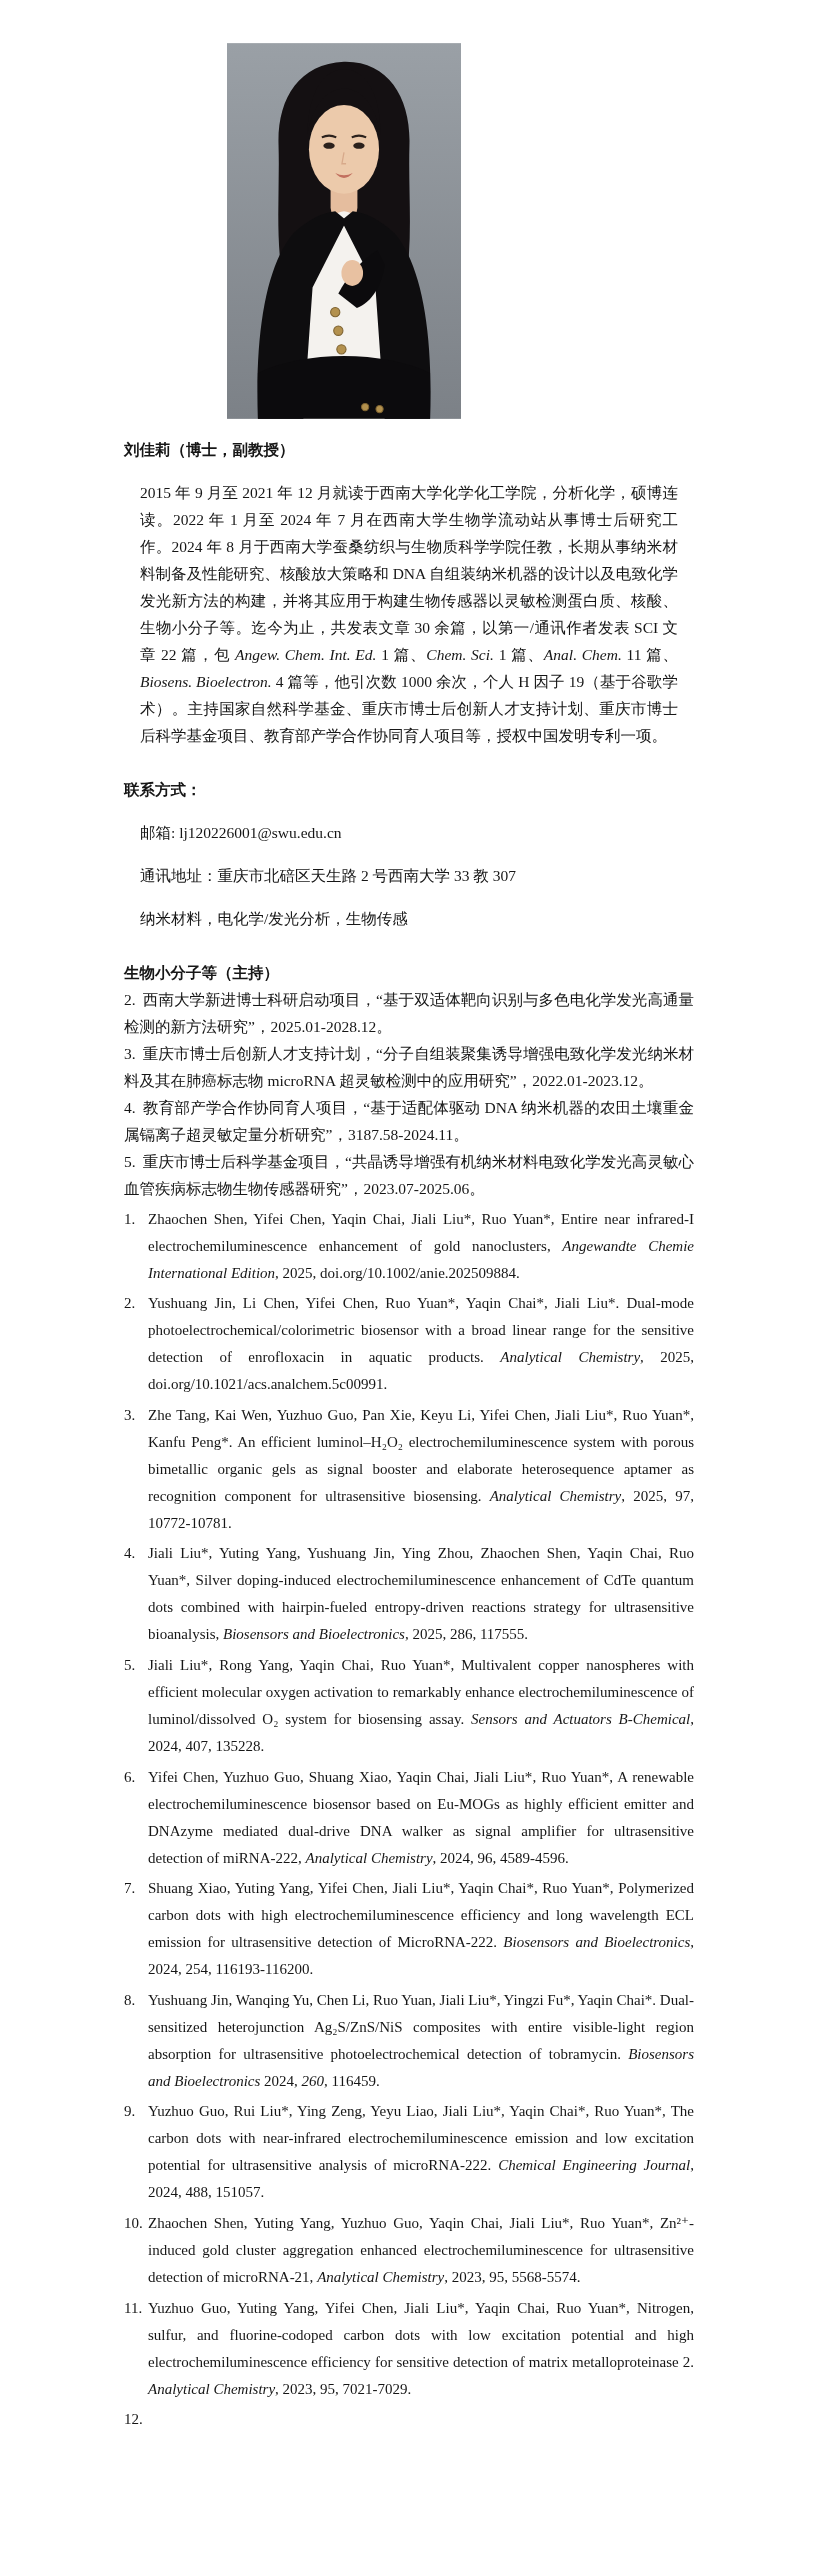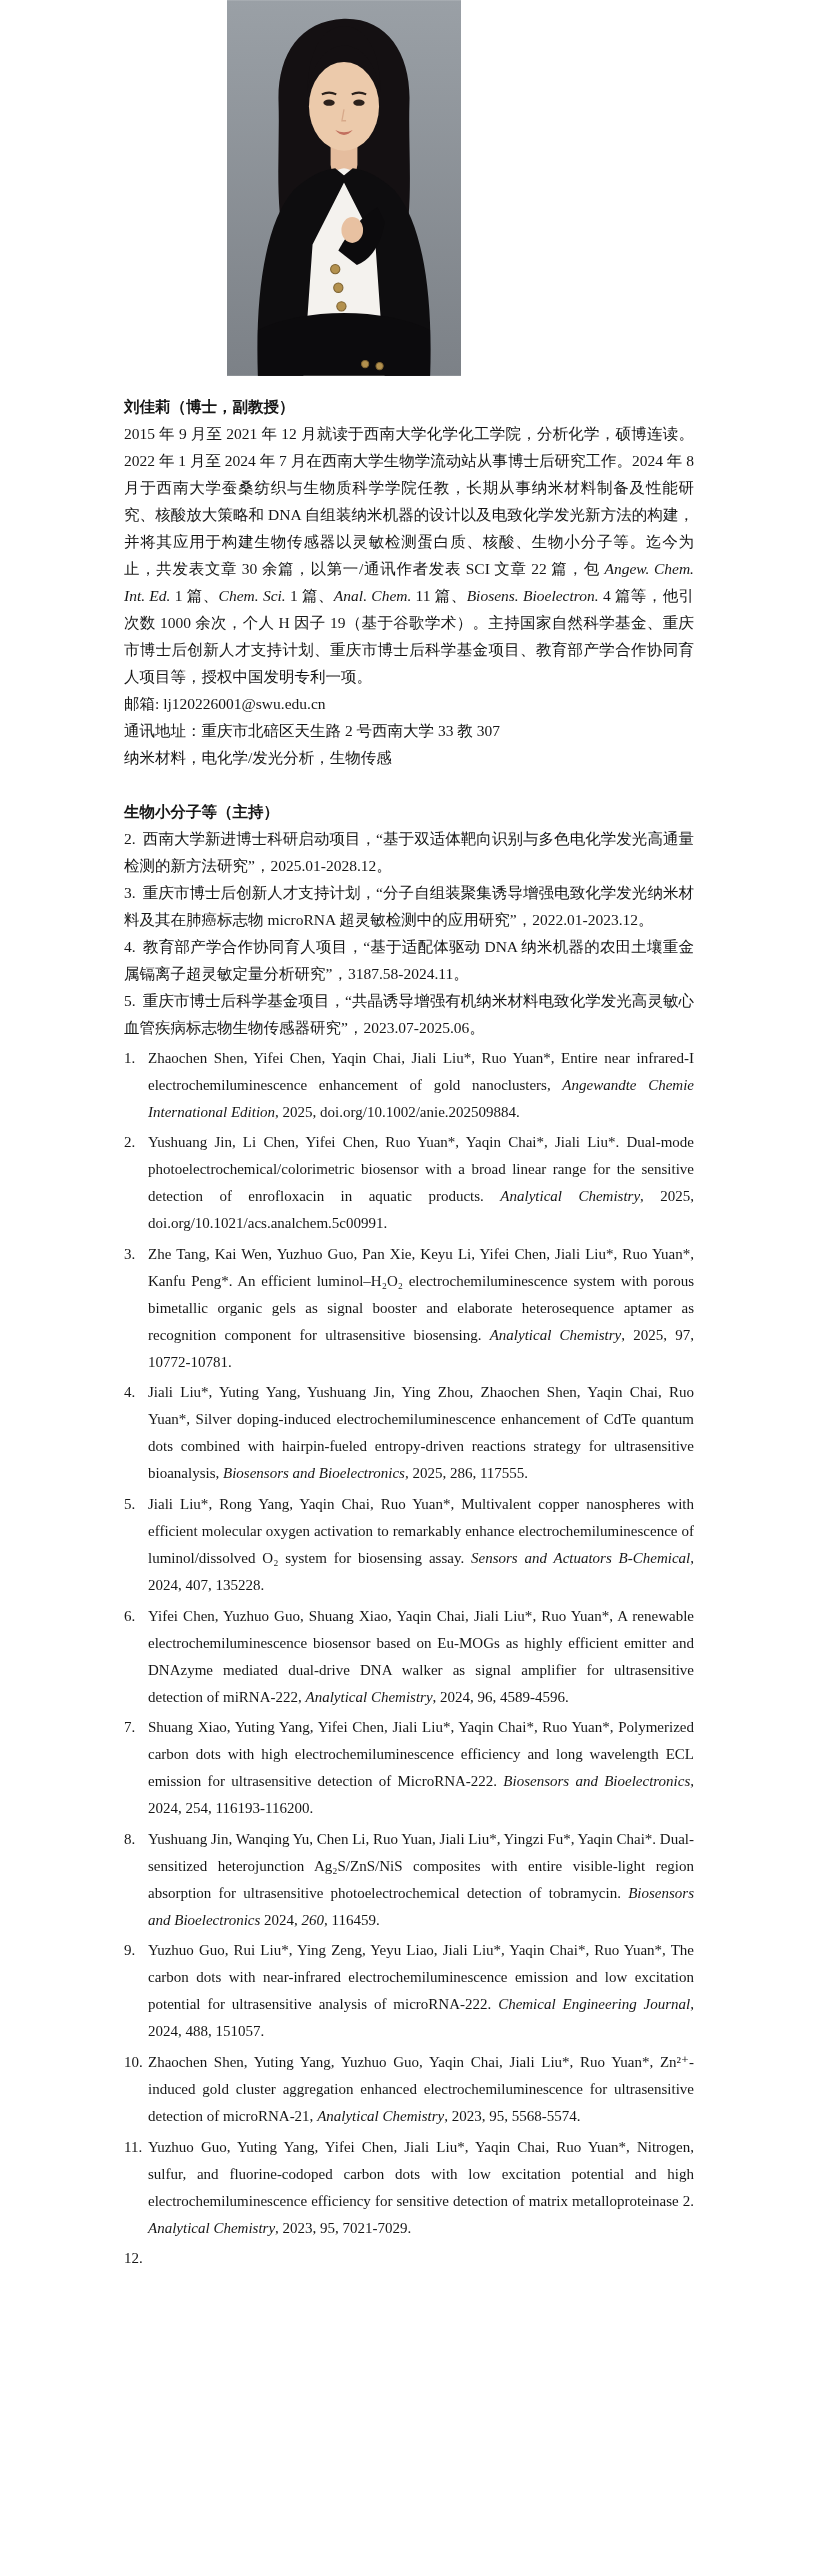--- a/index.html
+++ b/index.html
@@ -2,26 +2,26 @@
 <html style="font-size:8.2px"><head>
 <meta charset="utf-8">
 <style>
   html,body{margin:0;padding:0;}
   body{
     width:817px;height:3468px;background:#ffffff;overflow:hidden;
     font-family:"Liberation Serif","DejaVu Serif",serif;
     color:#161616;
     -webkit-font-smoothing:antialiased;
   }
-  .page{}
+  .page{padding-top:43px;}
   .photo{margin:0 0 0 227px;width:234px;height:376px;padding:0;}
   .photo svg{display:block;width:100%;height:100%;}
   .doc{width:570px;margin:17px 124px 0 124px;font-size:15.5px;line-height:27px;text-align:justify;}
   h1,h2{font-size:15.5px;line-height:27px;font-weight:700;margin:0;text-align:left;}
-  p{margin:0;}
+  p{margin:16px;}
   .sec{margin-top:27px;}
   .pub-head{margin-bottom:23px;}
   ol{list-style:none;margin:0;padding:0;}
   .projects li{margin:0;}
   .projects .no{margin-right:7.2px;}
   .pubs li{position:relative;padding-left:24px;margin:3.6px 0;font-size:15px;}
   .pubs .no{position:absolute;left:0;top:0;}
   .seg-b{font-weight:400;}
   .seg-i{font-style:italic;}
 </style>
@@ -78,20 +78,21 @@
       <circle cx="296" cy="710" r="7" fill="#b3914e" stroke="#7e6331" stroke-width="2"></circle>
     </svg>
   </figure>
 
   <div class="doc">
 
     <h1>刘佳莉（博士，副教授）</h1>
 
     <p><span>2015 年 9 月至 2021 年 12 月就读于西南大学化学化工学院，分析化学，硕博连读。2022 年 1 月至 2024 年 7 月在西南大学生物学流动站从事博士后研究工作。2024 年 8 月于西南大学蚕桑纺织与生物质科学学院任教，长期从事纳米材料制备及性能研究、核酸放大策略和 DNA 自组装纳米机器的设计以及电致化学发光新方法的构建，并将其应用于构建生物传感器以灵敏检测蛋白质、核酸、生物小分子等。迄今为止，共发表文章 30 余篇，以第一/通讯作者发表 SCI 文章 22 篇，包 </span><span class="seg-i">Angew. Chem. Int. Ed.</span><span> 1 篇、</span><span class="seg-i">Chem. Sci.</span><span> 1 篇、</span><span class="seg-i">Anal. Chem.</span><span> 11 篇、</span><span class="seg-i">Biosens. Bioelectron.</span><span> 4 篇等，他引次数 1000 余次，个人 H 因子 19（基于谷歌学术）。主持国家自然科学基金、重庆市博士后创新人才支持计划、重庆市博士后科学基金项目、教育部产学合作协同育人项目等，授权中国发明专利一项。</span></p>
 
+    <h2 class="sec">联系方式：</h2>
     <p><span>邮箱: </span><span>lj120226001@swu.edu.cn</span></p>
     <p>通讯地址：重庆市北碚区天生路 2 号西南大学 33 教 307</p>
 
     <p>纳米材料，电化学/发光分析，生物传感</p>
 
     <h2 class="sec">生物小分子等（主持）</h2>
     <ol class="projects">
         <li><span class="no">2.</span><span>西南大学新进博士科研启动项目，“基于双适体靶向识别与多色电化学发光高通量检测的新方法研究”，2025.01-2028.12。</span></li>
         <li><span class="no">3.</span><span>重庆市博士后创新人才支持计划，“分子自组装聚集诱导增强电致化学发光纳米材料及其在肺癌标志物 microRNA 超灵敏检测中的应用研究”，2022.01-2023.12。</span></li>
         <li><span class="no">4.</span><span>教育部产学合作协同育人项目，“基于适配体驱动 DNA 纳米机器的农田土壤重金属镉离子超灵敏定量分析研究”，3187.58-2024.11。</span></li>

